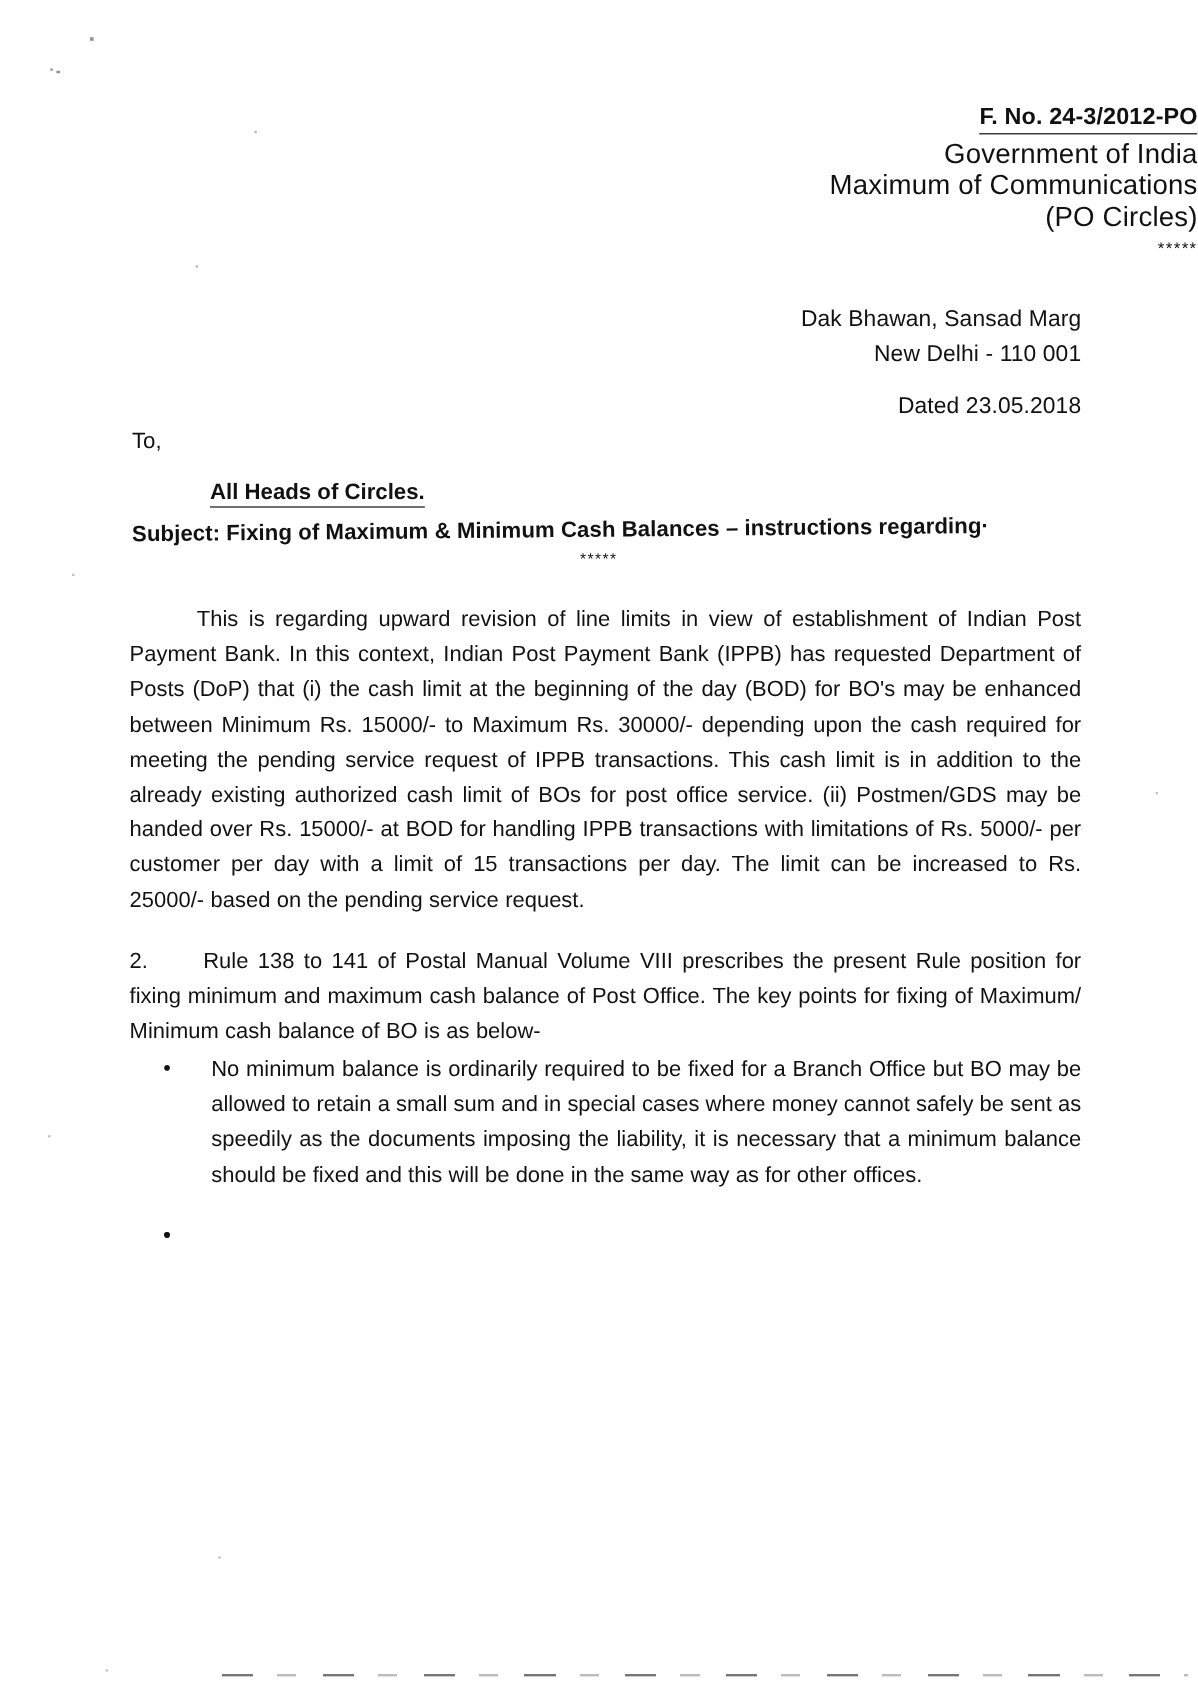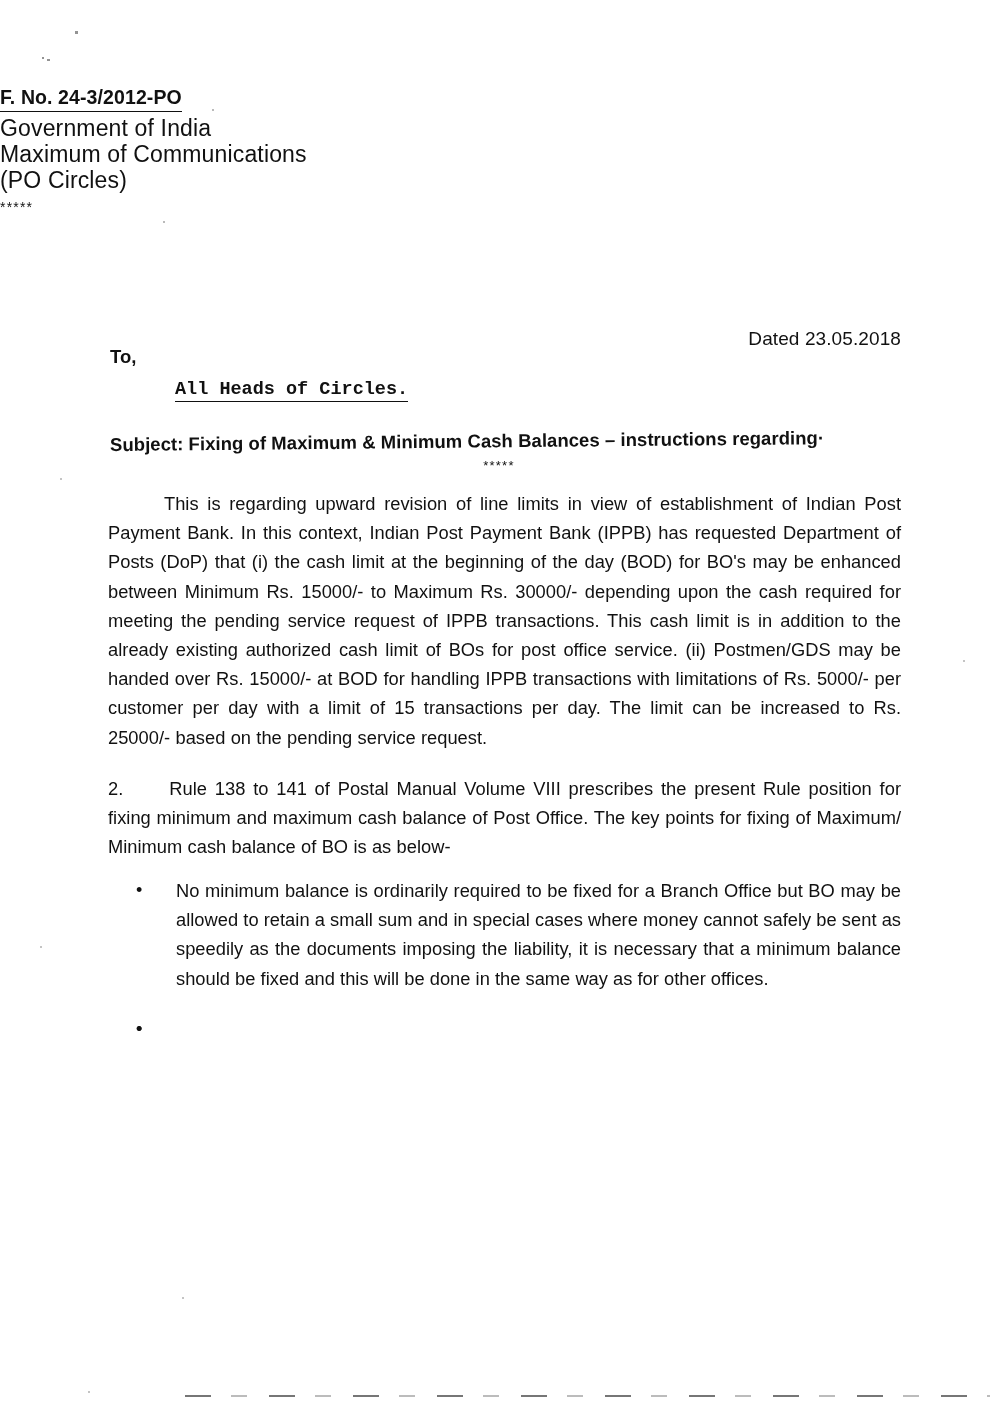--- a/index.html
+++ b/index.html
@@ -17,21 +17,21 @@
     color: #111111;
     -webkit-font-smoothing: antialiased;
   }
 
   
   .header-block {
     position: absolute;
     left: 0;
     top: 84px;
     width: 998px;
-    text-align: left;
+    text-align: right;
     line-height: 26px;
   }
   .file-no {
     font-size: 19.5px;
     font-weight: bold;
     letter-spacing: 0.1px;
     display: inline-block;
     border-bottom: 1.6px solid #111;
     padding-bottom: 1px;
     margin-bottom: 3px;
@@ -62,34 +62,33 @@
     top: 328px;
     text-align: center;
     font-size: 19px;
     letter-spacing: 0.1px;
   }
 
   
   .to-label {
     position: absolute;
     left: 110px;
-    top: 346px;
+    top: 356px;
     font-size: 18.5px;
-    font-weight: bold;
+    font-weight: normal;
   }
   .addressee {
     position: absolute;
     left: 175px;
-    top: 379px;
+    top: 399px;
     font-size: 18.5px;
     font-weight: bold;
     border-bottom: 1.6px solid #111;
     padding-bottom: 1px;
     display: inline-block;
-    font-family: Liberation Mono, monospace;
   }
 
   
   .subject {
     position: absolute;
     left: 110px;
     top: 434px;
     width: 800px;
     font-size: 18.5px;
     font-weight: bold;
@@ -109,21 +108,21 @@
   }
 
   
   .body-wrap {
     position: absolute;
     left: 108px;
     top: 489px;
     width: 793px;
   }
   p.para {
-    margin: 0 0 22px 0;
+    margin: 12px 0 22px 0;
     font-size: 18.3px;
     line-height: 29.2px;
     text-align: justify;
     letter-spacing: 0.02px;
     word-spacing: 0.2px;
   }
   p.para.indented {
     text-indent: 56px;
   }
   p.para.numbered {
@@ -199,20 +198,24 @@
   <div class="header-block">
     <div>
       <span class="file-no">F. No. 24-3/2012-PO</span>
     </div>
     <div class="header-line">Government of India</div>
     <div class="header-line">Maximum of Communications</div>
     <div class="header-line">(PO Circles)</div>
     <div class="stars">*****</div>
   </div>
 
+  <div class="address">
+    <div>Dak Bhawan, Sansad Marg</div>
+    <div>New Delhi - 110 001</div>
+  </div>
   <div class="dated">Dated 23.05.2018</div>
 
   <div class="to-label">To,</div>
   <div class="addressee">All Heads of Circles.</div>
 
   <div class="subject">Subject: Fixing of Maximum &amp; Minimum Cash Balances – instructions regarding·</div>
   <div class="subject-stars">*****</div>
 
   <div class="body-wrap">
     <p class="para indented">This is regarding upward revision of line limits in view of establishment of Indian Post Payment Bank. In this context, Indian Post Payment Bank (IPPB) has requested Department of Posts (DoP) that (i) the cash limit at the beginning of the day (BOD) for BO's may be enhanced between Minimum Rs. 15000/- to Maximum Rs. 30000/- depending upon the cash required for meeting the pending service request of IPPB transactions.  This cash limit is in addition to the already existing authorized cash limit of BOs for post office service.  (ii) Postmen/GDS may be handed over Rs. 15000/- at BOD for handling IPPB transactions with limitations of Rs. 5000/- per customer per day with a limit of 15 transactions per day.  The limit can be increased to Rs. 25000/- based on the pending service request.</p>

